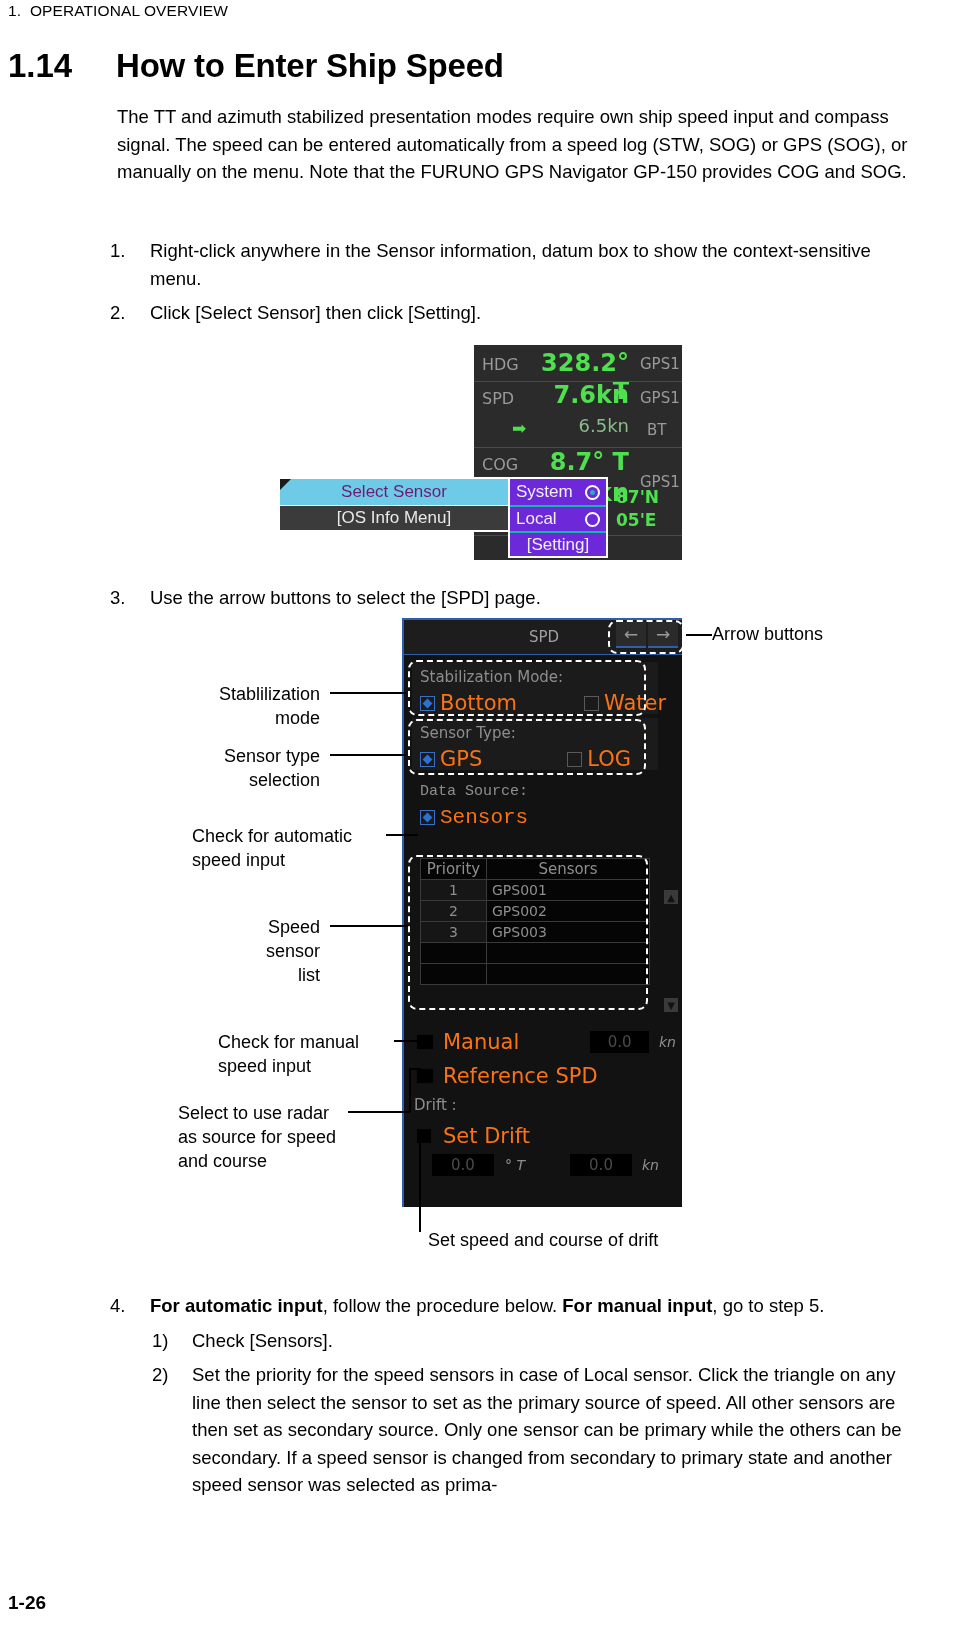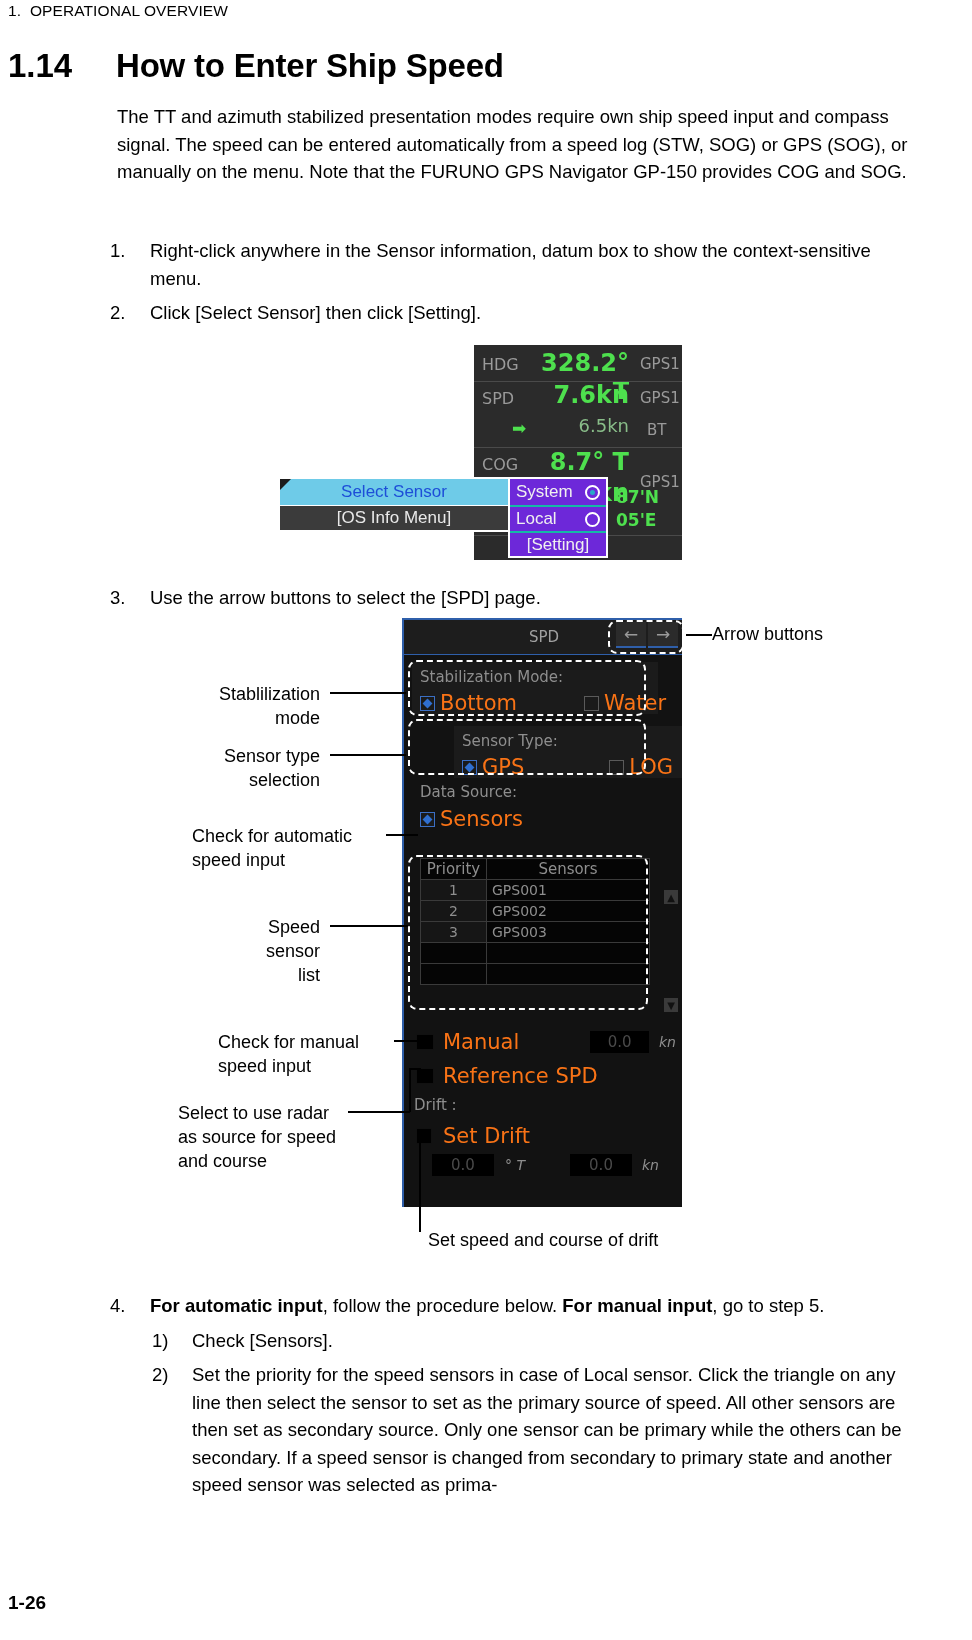--- a/index.html
+++ b/index.html
@@ -127,21 +127,21 @@
     background:#3b3b3b;
     border: 2px solid #ffffff;
     z-index: 6;
   }
   .ctx-row {
     height: 25px;
     display:flex; align-items:center; justify-content:center;
     font-size:17px;
     font-family:"Liberation Sans", sans-serif;
   }
-  .ctx-row.sel { background:#6ecbe8; color:#1d4ed8; height:26px; }
+  .ctx-row.sel { background:#6ecbe8; color:#701a75; height:26px; }
   .ctx-row.alt { background:#3b3b3b; color:#e9e9e9; border-top:1px solid #ffffff; }
   .ctx-corner {
     position:absolute; left:0; top:0;
     width:0; height:0;
     border-left: 11px solid #1b1b1b;
     border-bottom: 11px solid transparent;
   }
 
   .submenu {
     position:absolute;
@@ -390,31 +390,31 @@
   <div class="panel" style="top:44px; height:52px;">
     <div class="grp-label">Stabilization Mode:</div>
     <div class="row" style="margin-top:5px;">
       <span class="chk on"></span>
       <span class="opt-txt">Bottom</span>
       <span class="chk" style="margin-left:62px;"></span>
       <span class="opt-txt">Water</span>
     </div>
   </div>
 
-  <div class="panel" style="top:108px; height:52px;margin-left:42px;">
+  <div class="panel" style="top:100px; height:52px;">
     <div class="grp-label">Sensor Type:</div>
     <div class="row" style="margin-top:5px;">
       <span class="chk on"></span>
       <span class="opt-txt">GPS</span>
       <span class="chk" style="margin-left:80px;"></span>
       <span class="opt-txt">LOG</span>
     </div>
   </div>
 
-  <div style="position:absolute; left:16px; top:165px;">
+  <div style="position:absolute; left:16px; top:165px;font-family:Liberation Mono, monospace;">
     <div class="grp-label">Data Source:</div>
     <div class="row" style="margin-top:6px;">
       <span class="chk on"></span>
       <span class="opt-txt">Sensors</span>
     </div>
   </div>
 
   <table class="sensortable">
     <tbody>
         <tr>

